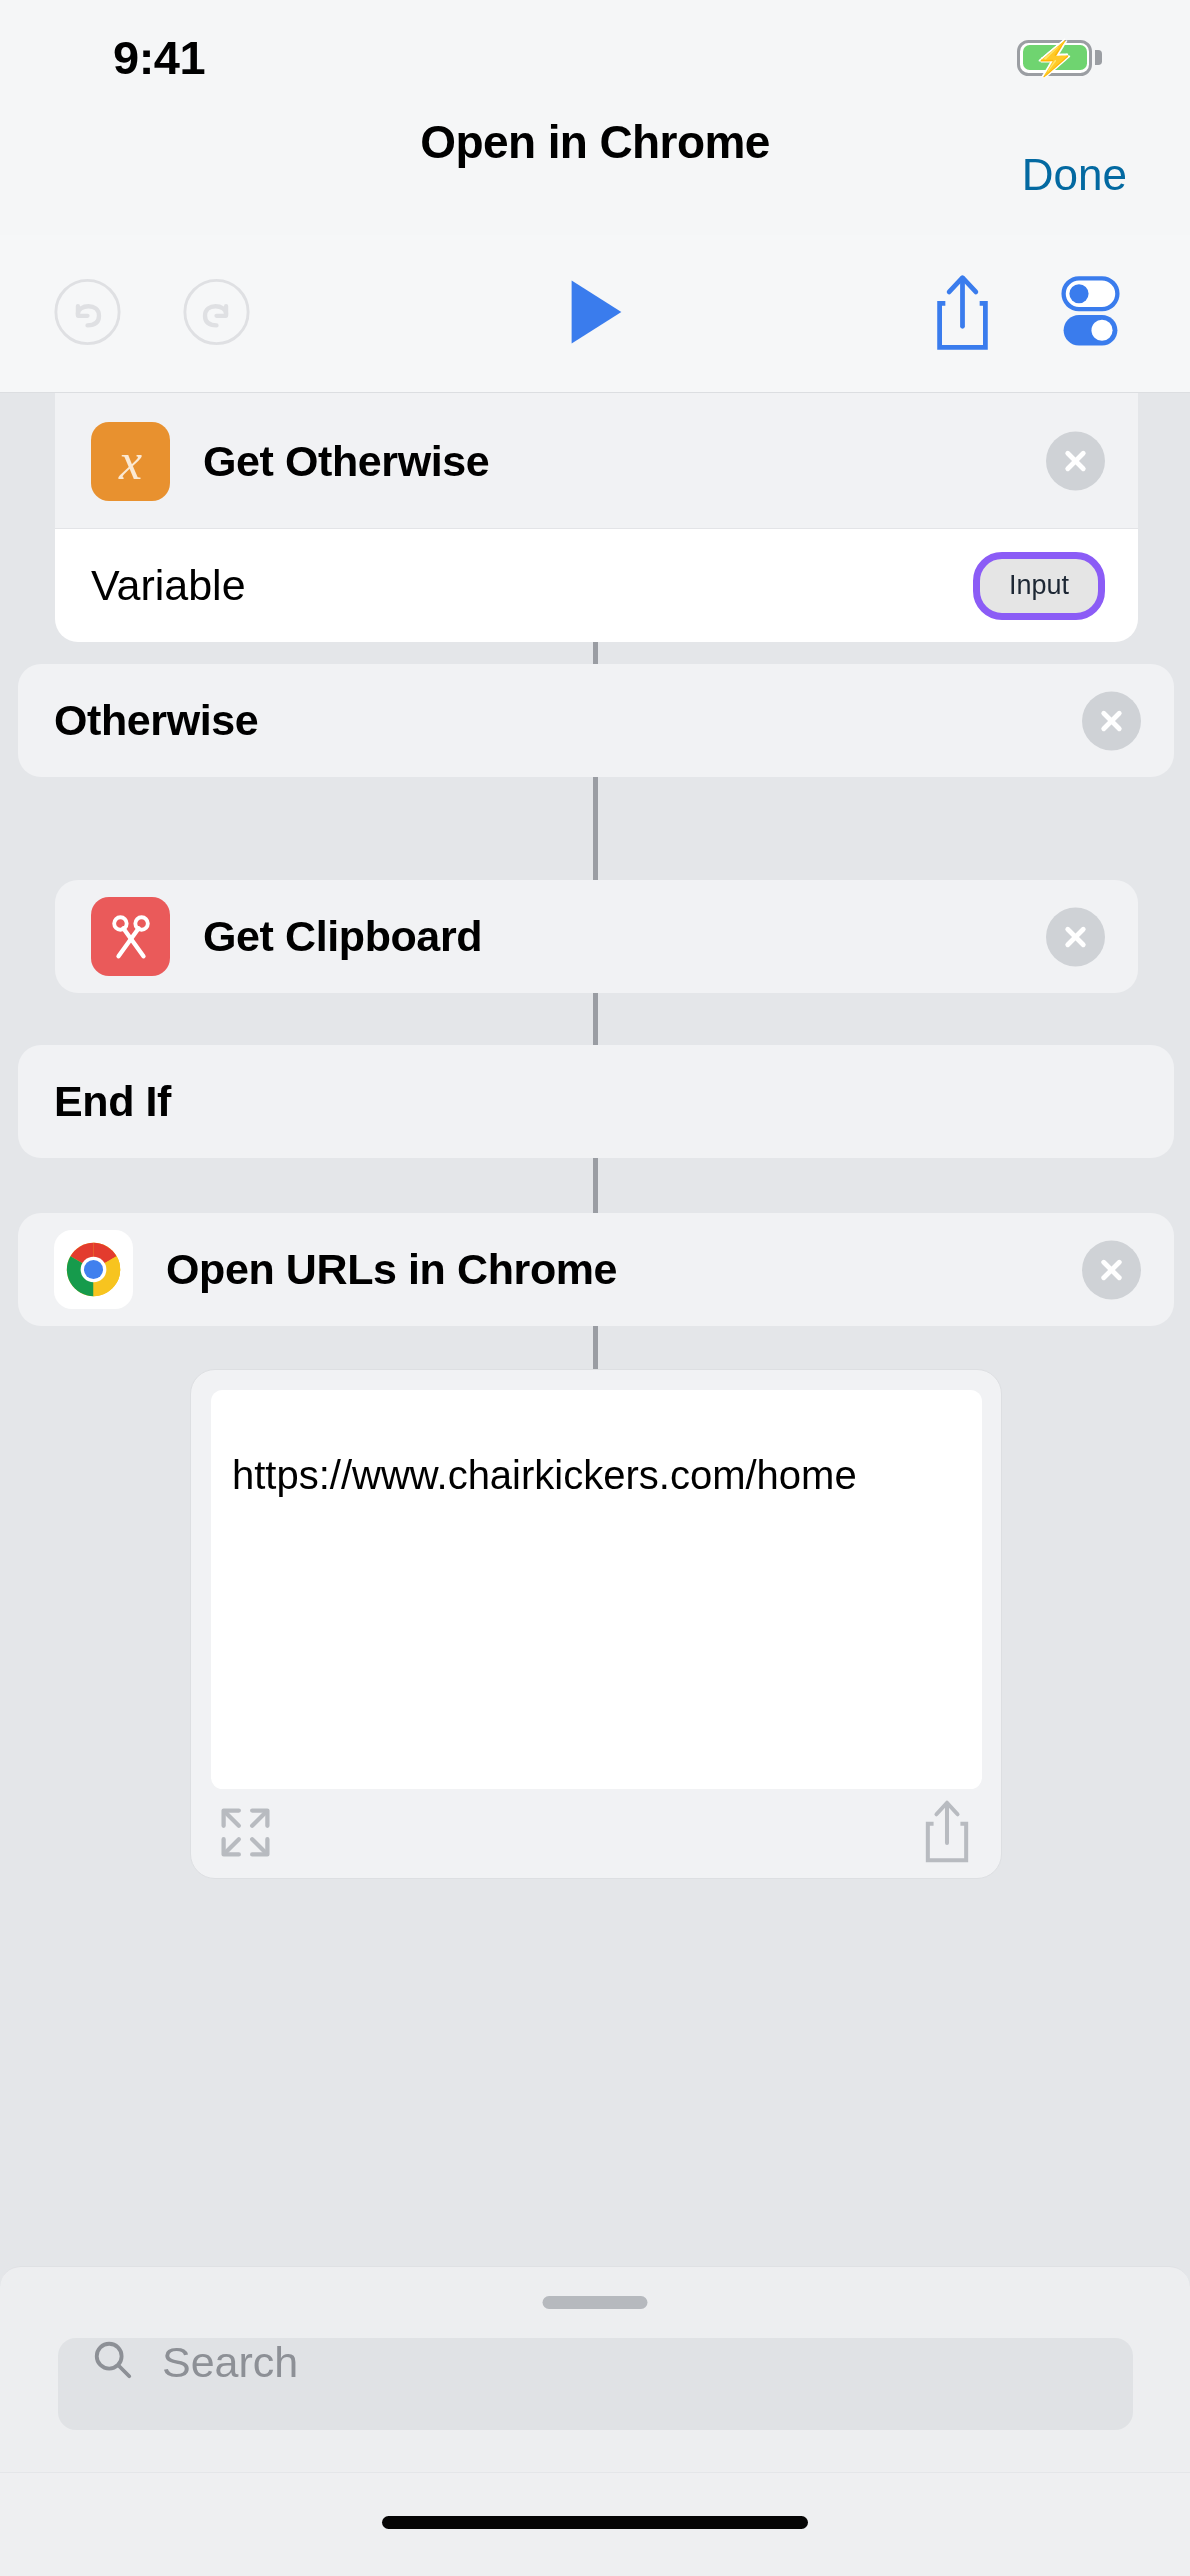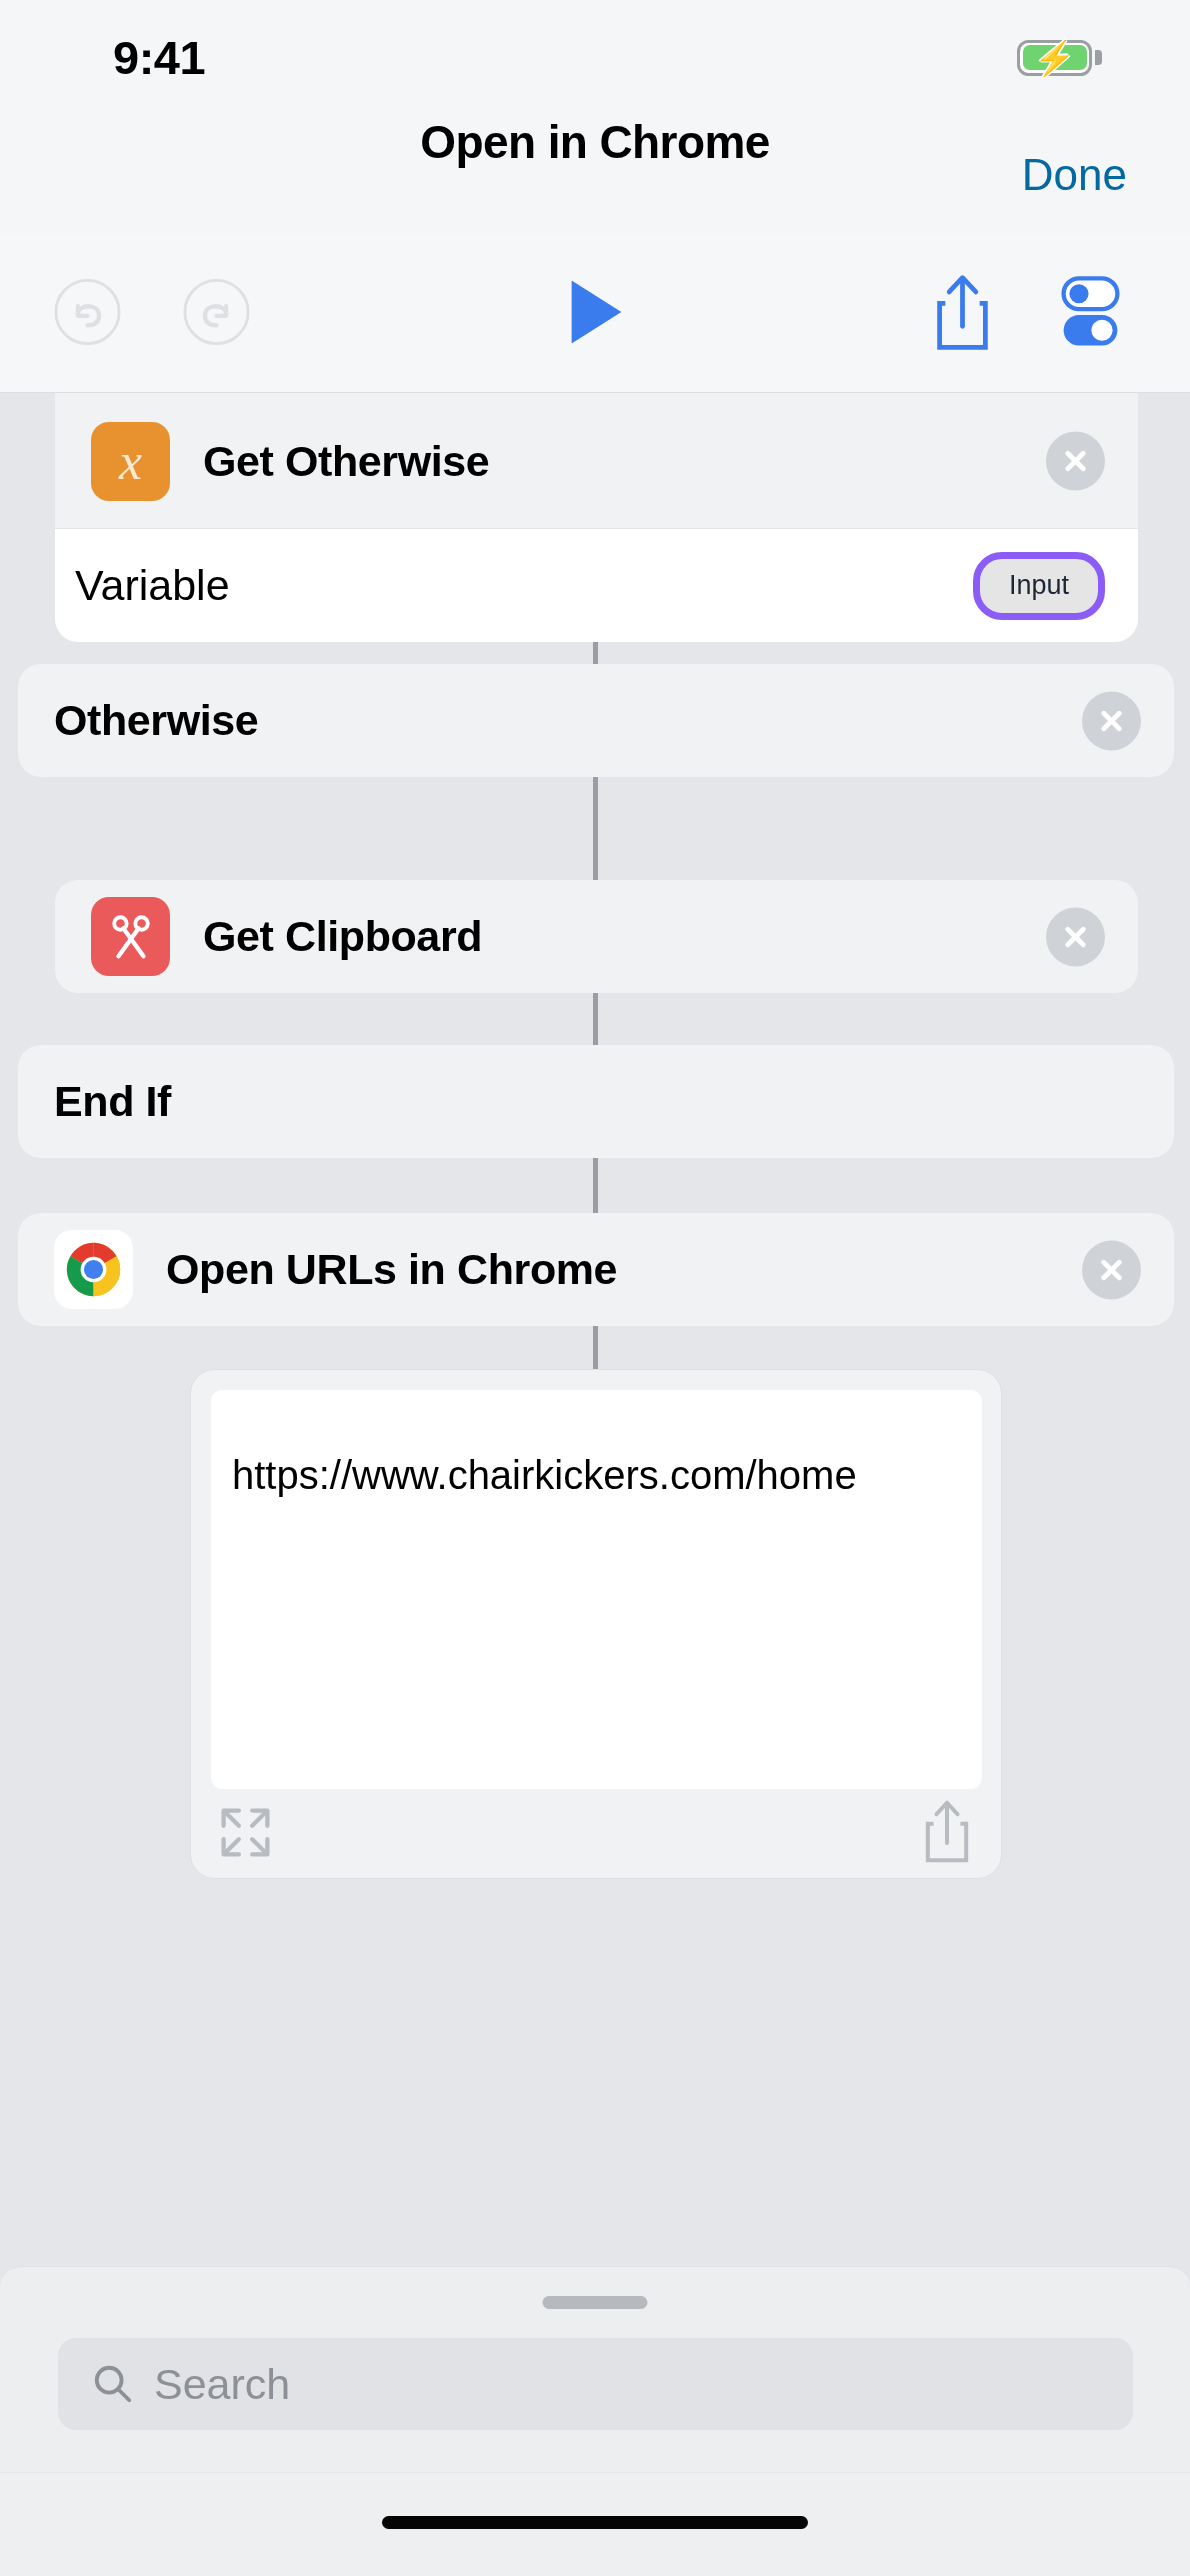--- a/index.html
+++ b/index.html
@@ -118,21 +118,21 @@
   #card-getvar {
     left:55px; top:0px; width:1083px; height:136px;
     border-radius:0 0 0 0;
     background:#f1f2f4;
     overflow:hidden;
   }
   #getvar-params {
     position:absolute; left:55px; top:136px; width:1083px; height:113px;
     background:#ffffff; border-radius:0 0 23px 23px;
     display:flex; align-items:center;
-    padding:0 33px 0 20px; justify-content:space-between;
+    padding:0 33px 0 36px; justify-content:space-between;
   }
   #getvar-sep {
     position:absolute; left:55px; top:135px; width:1083px; height:1.9px;
     background:#e3e4e7;
   }
   .param-label { font-size:43px; font-weight:400; color:#000; }
   .chip {
     background:#e5e5e5; border-radius:29px;
     padding:11.5px 29px; font-size:27px; color:#1d2734;
     border:7px solid #8b5cf6;
@@ -171,21 +171,21 @@
     border-radius:21px 21px 0 0;
     border-top:1px solid #dfe1e4;
   }
   #grabber {
     position:absolute; left:50%; top:29px; transform:translateX(-50%);
     width:105px; height:12.5px; border-radius:6.7px; background:#b6b9be;
   }
   #searchfield {
     position:absolute; left:58px; top:71px; width:1075px; height:92px;
     background:#e0e2e5; border-radius:18px;
-    display:flex; align-items:center; padding-left:33px;
+    display:flex; padding-left:33px;gap:8px;
   }
   #search-placeholder {
     font-size:43px; color:#8d9096; margin-left:19px; font-weight:400;
   }
 
   #homebar-area {
     position:absolute; left:0; top:2473px; width:1190px; height:104px;
     background:#eeeff1;
   }
   #homebar {

